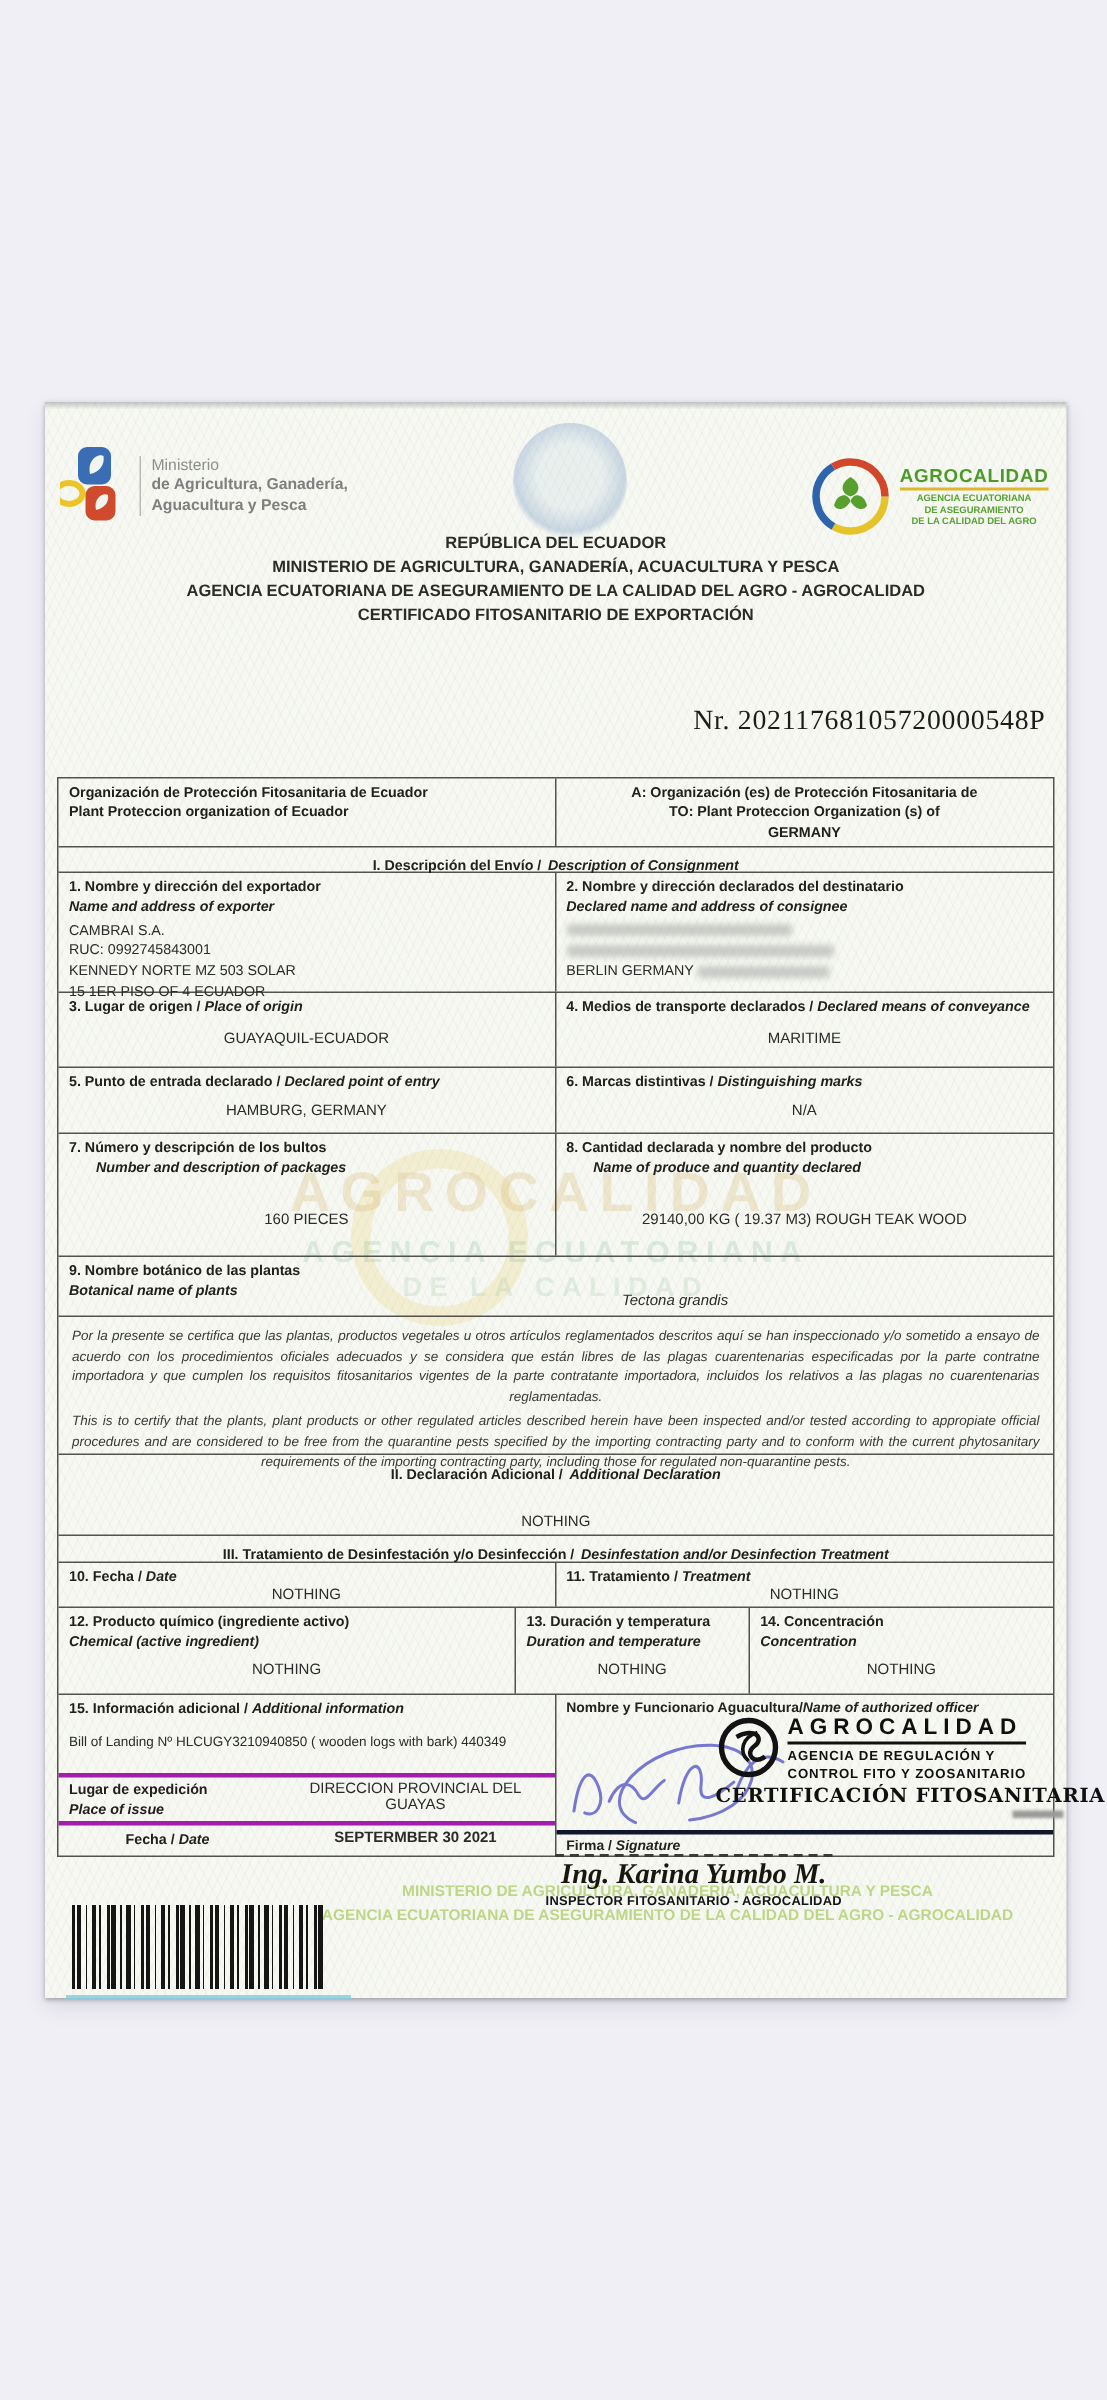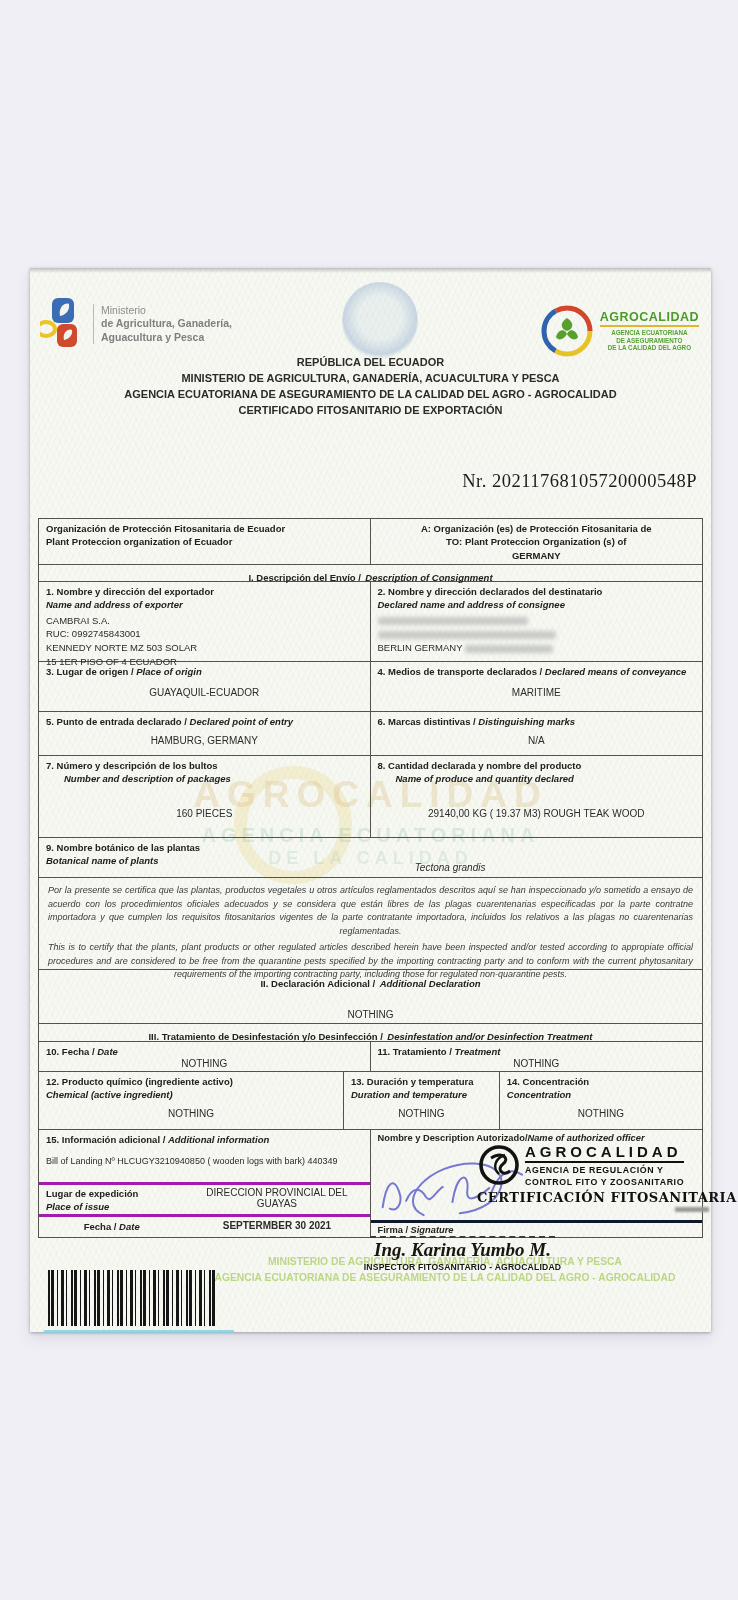--- a/index.html
+++ b/index.html
@@ -316,21 +316,21 @@
           <div class="lbl ctr" style="width:44%;padding:3px 7px;box-sizing:border-box;">
             <span>Fecha /</span>
             <span class="en">Date</span>
           </div>
           <div class="val" style="width:56%;padding:3px 4px;box-sizing:border-box;font-weight:bold;">SEPTERMBER 30 2021</div>
         </div>
       </div>
 
       <div class="cell officer-cell" style="width:50%;">
         <div class="officer-lbl">
-          <span>Nombre y Description Autorizado/</span><span class="en">Name of authorized officer</span>
+          <span>Nombre y Funcionario Aguacultura/</span><span class="en">Name of authorized officer</span>
         </div>
 
         <svg class="sig-svg" width="158" height="64" viewBox="0 0 158 64">
           <g fill="none" stroke="#6a6ace" stroke-width="2" stroke-linecap="round" opacity="0.9">
             <path d="M8 44 C14 20 22 14 26 30 C29 42 22 50 15 46"></path>
             <path d="M32 40 C40 26 48 28 52 38 C56 46 62 34 70 30"></path>
             <path d="M78 46 C86 16 98 18 94 36 C91 50 104 44 116 36"></path>
             <path d="M118 40 C128 20 140 18 150 26"></path>
             <path d="M48 56 C20 40 60 4 104 10 C146 16 132 58 84 58"></path>
           </g>

